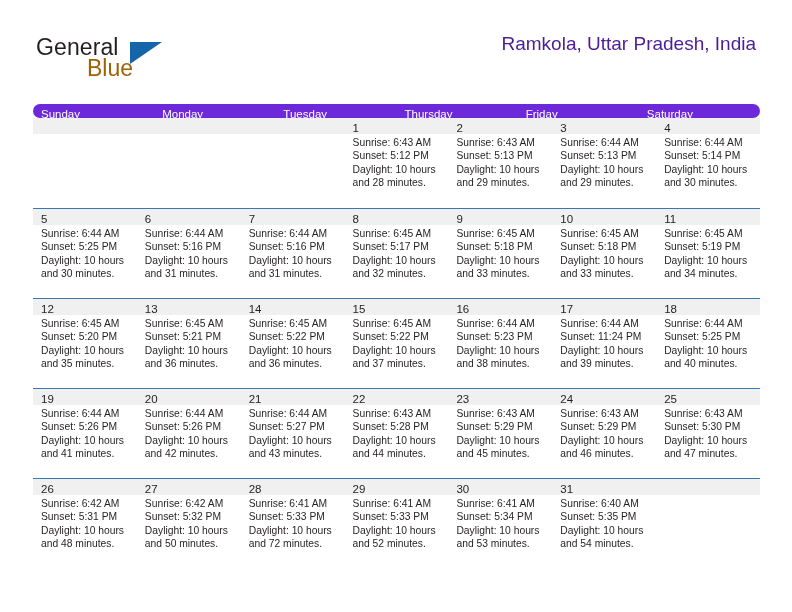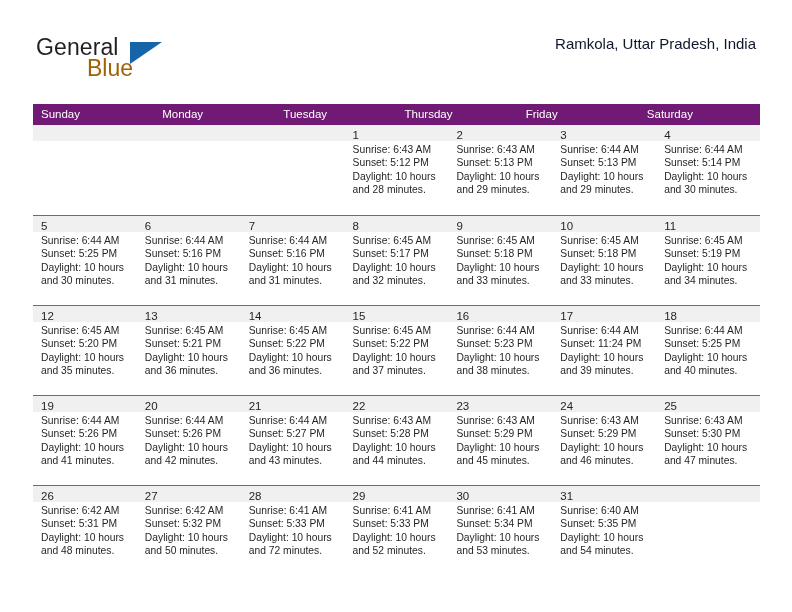--- a/index.html
+++ b/index.html
@@ -69,38 +69,39 @@
     top: 28px;
     text-align: right;
   }
   .cal-title {
     font-size: 27px;
     color: #231f20;
     line-height: 34px;
     white-space: nowrap;
   }
   .cal-subtitle {
-    font-size: 15px;
-    color: #0f172a;
+    font-size: 19px;
+    color: #4c1d95;
     line-height: 20px;
     margin-top: 6px;
     white-space: nowrap;
   }
 
   
   .cal {
     position: absolute;
     left: 33px;
     top: 104px;
     width: 727px;
   }
   .dow-row {
     display: flex;
-    background: #701a75;
-    height: 21px;
+    background: #6d28d9;
+    height: 14px;
+    border-radius: 7px;
   }
   .dow {
     flex: 1 1 0;
     color: #ffffff;
     font-size: 11.5px;
     line-height: 21px;
     padding-left: 8px;
     box-sizing: border-box;
     white-space: nowrap;
   }

